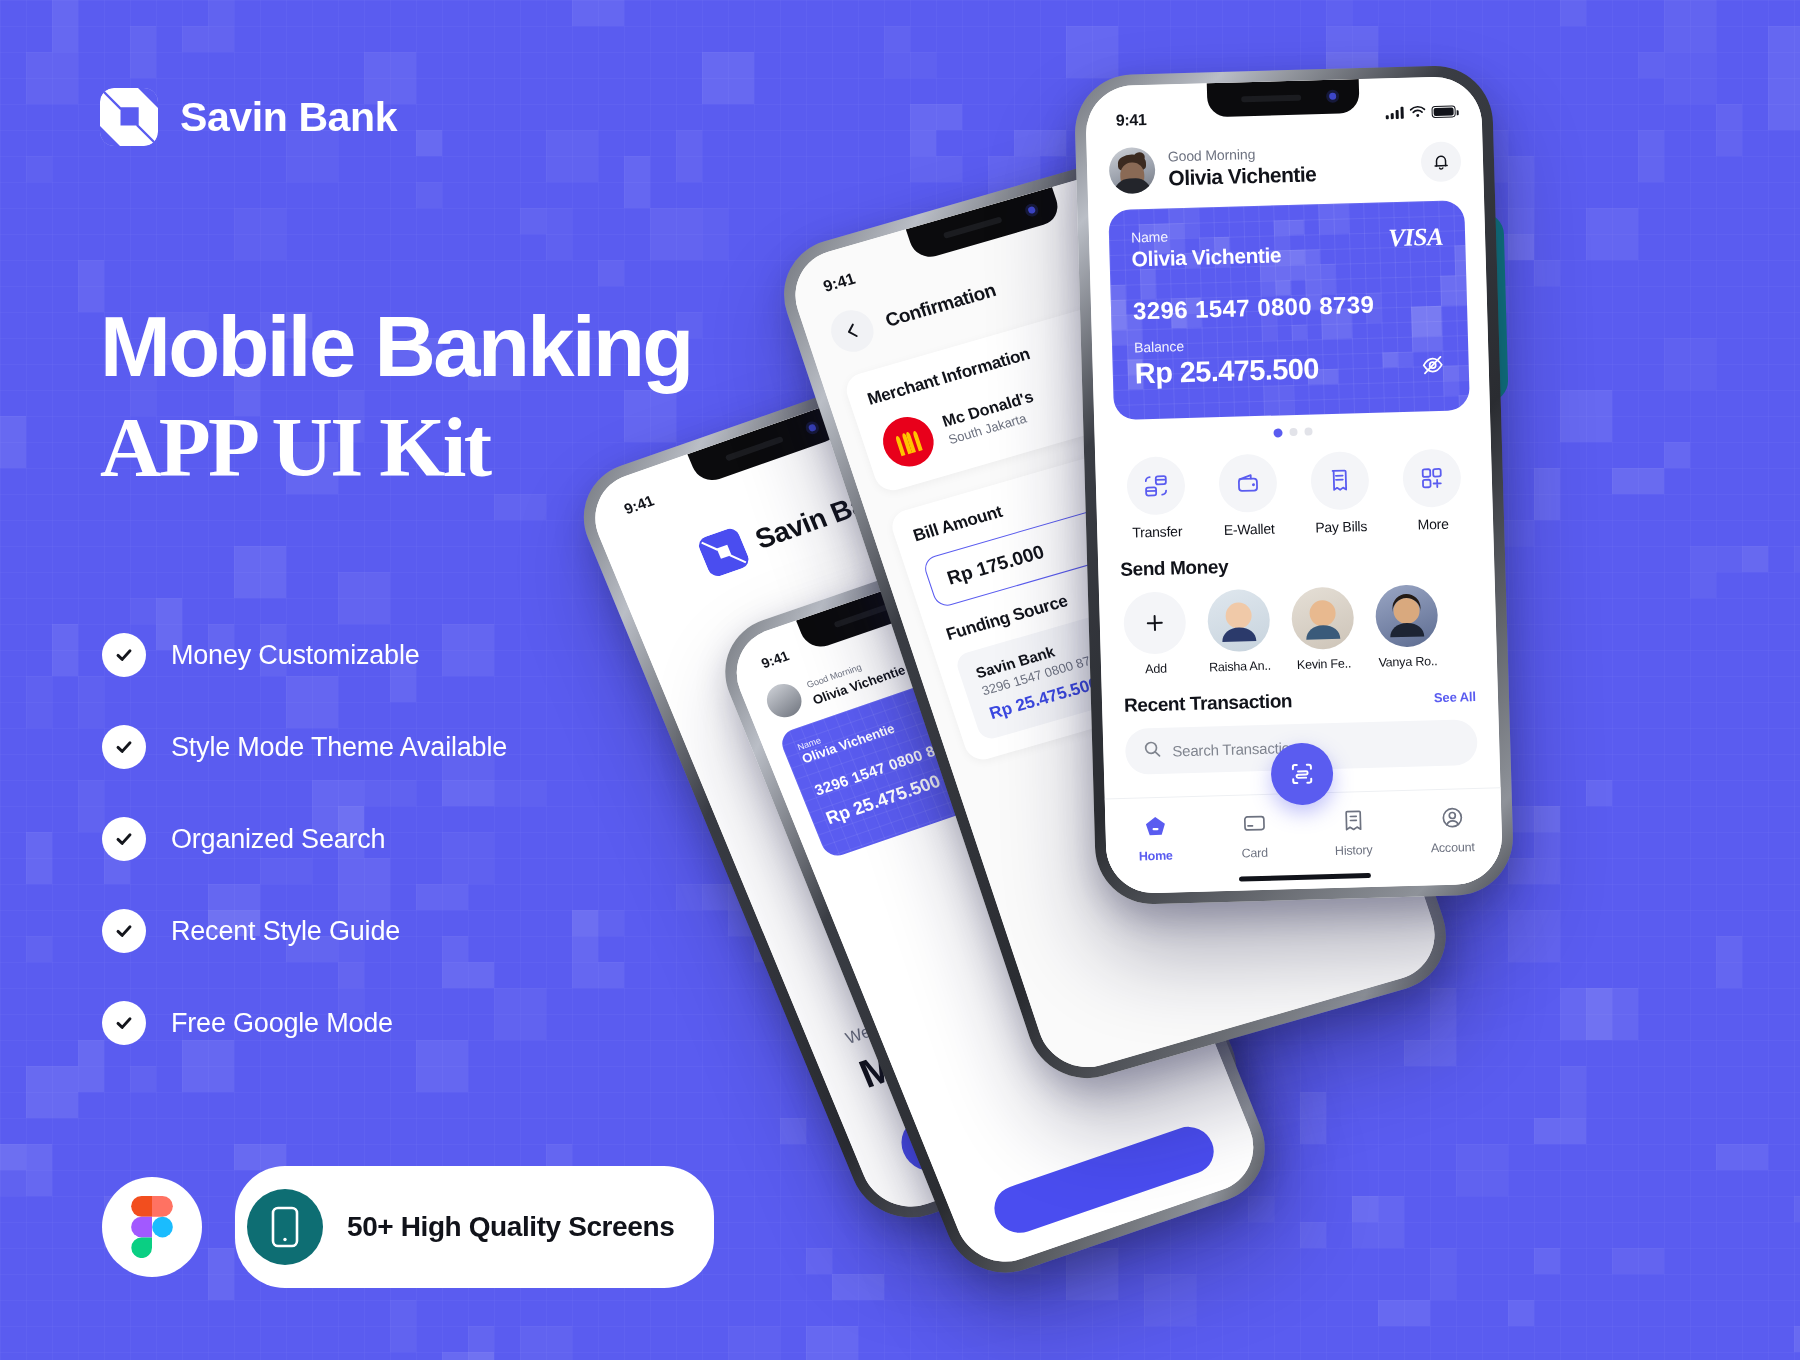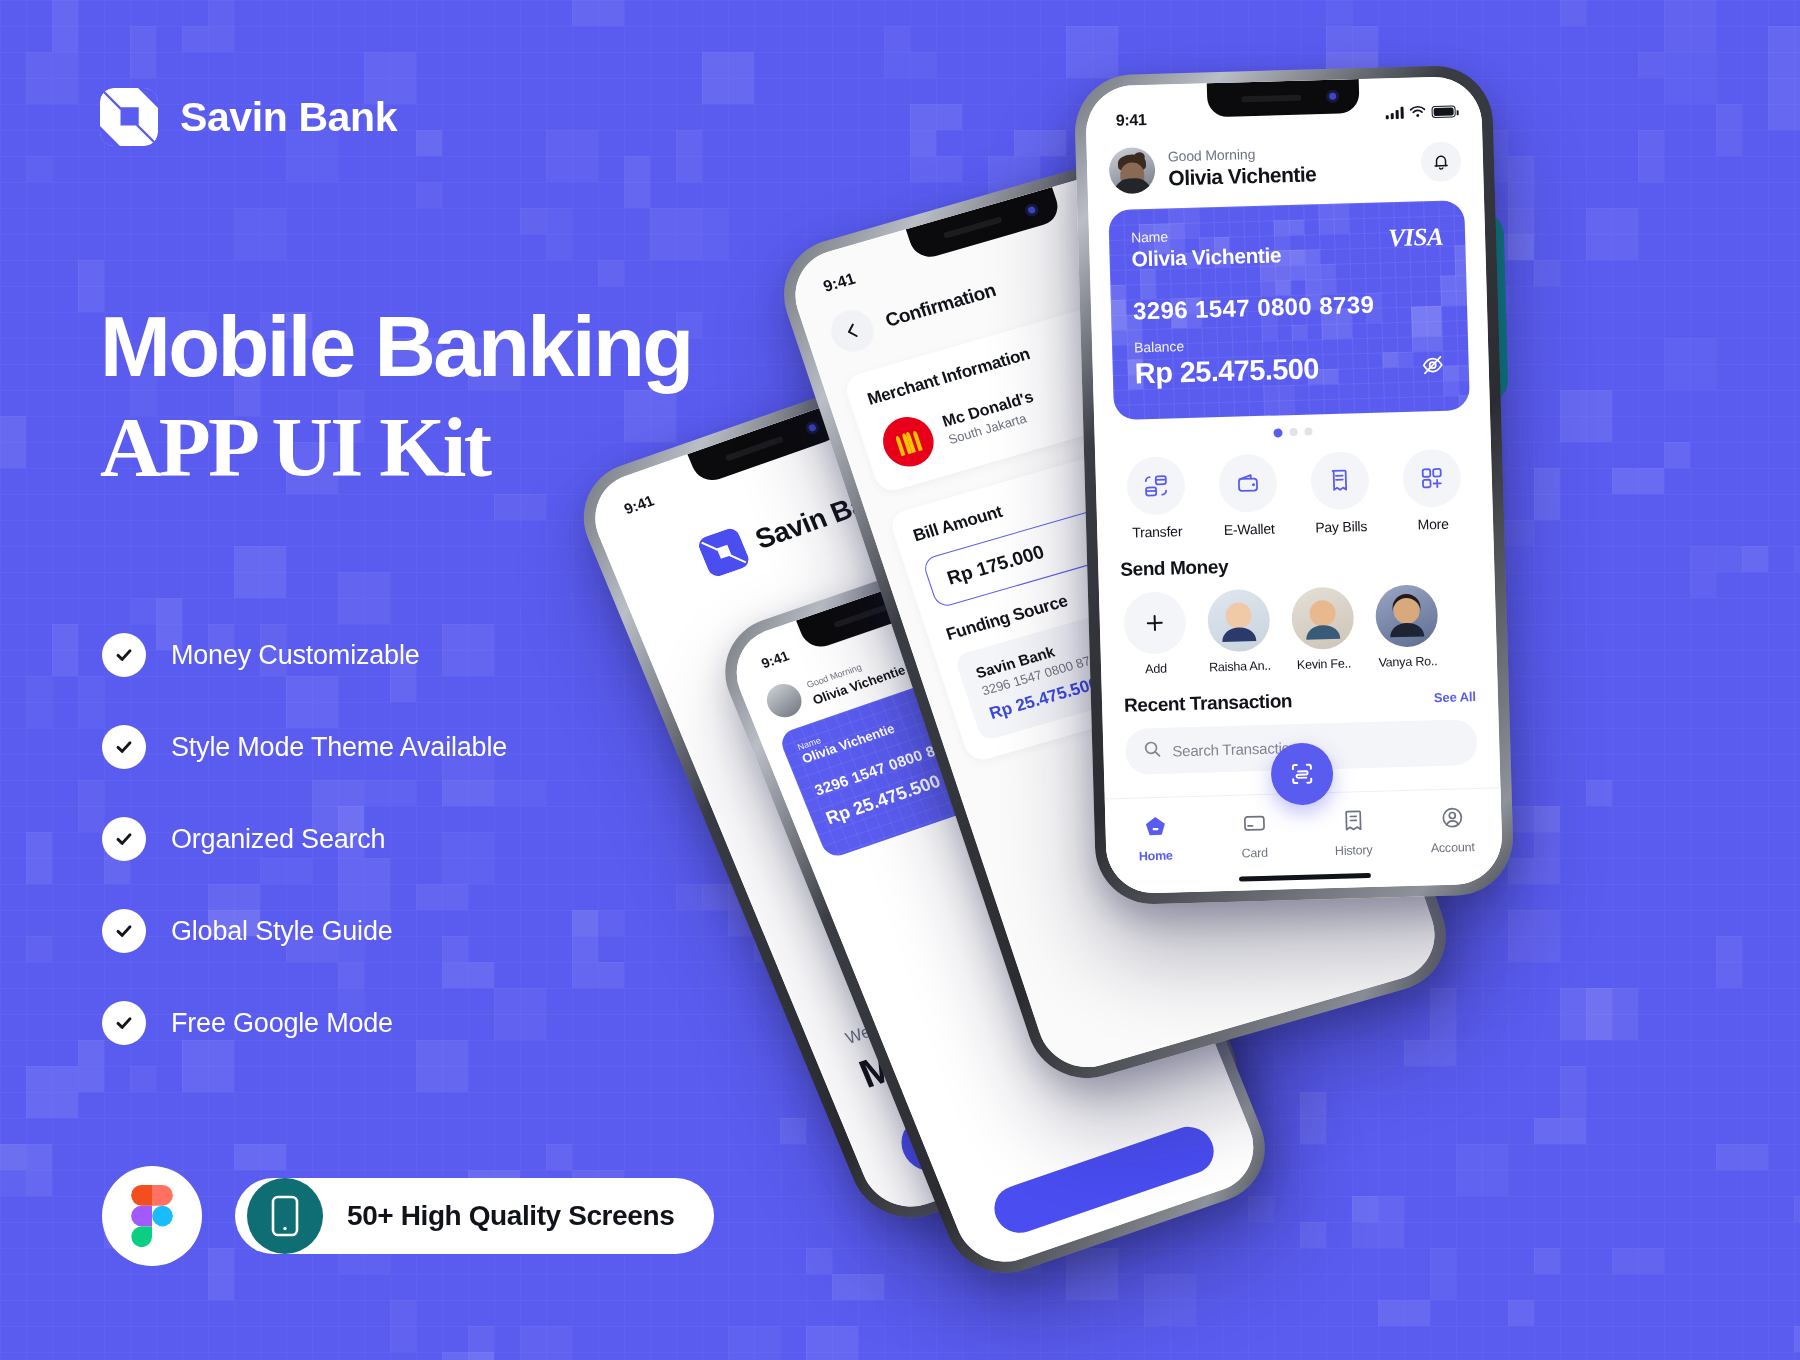--- a/index.html
+++ b/index.html
@@ -56,21 +56,21 @@
   .feature .ftxt{
     color:#fff;font-size:27px;font-weight:400;letter-spacing:-.2px;white-space:nowrap;
   }
 
   .badges{position:absolute;top:1166px;left:2px;display:flex;align-items:center;gap:33px;}
   .figma-badge{
     width:100px;height:100px;border-radius:50%;background:#fff;
     display:flex;align-items:center;justify-content:center;flex:0 0 100px;
   }
   .screens-pill{
-    height:76px;border-radius:50px;background:#fff;
+    height:122px;border-radius:50px;background:#fff;
     display:flex;align-items:center;gap:24px;padding:0 40px 0 12px;
   }
   .pill-icon{
     width:76px;height:76px;border-radius:50%;background:#0e6e73;
     display:flex;align-items:center;justify-content:center;flex:0 0 76px;
   }
   .pill-text{color:#11131a;font-size:28px;font-weight:700;letter-spacing:-.4px;white-space:nowrap;}
 
   
   .phones{position:absolute;left:760px;top:0;width:1040px;height:1360px;z-index:4;}
@@ -580,21 +580,21 @@
           </svg>
       </span>
       <span class="ftxt">Organized Search</span>
     </div>
     <div class="feature">
       <span class="tick">
         <svg width="22" height="22" viewBox="0 0 22 22">
             <path d="M5 11.4 L9.2 15.4 L17 6.8" stroke="#14161c" stroke-width="2.9" fill="none" stroke-linecap="round" stroke-linejoin="round"></path>
           </svg>
       </span>
-      <span class="ftxt">Global Style Guide</span>
+      <span class="ftxt">Recent Style Guide</span>
     </div>
     <div class="feature">
       <span class="tick">
         <svg width="22" height="22" viewBox="0 0 22 22">
             <path d="M5 11.4 L9.2 15.4 L17 6.8" stroke="#14161c" stroke-width="2.9" fill="none" stroke-linecap="round" stroke-linejoin="round"></path>
           </svg>
       </span>
       <span class="ftxt">Free Google Mode</span>
     </div>
   </div>

